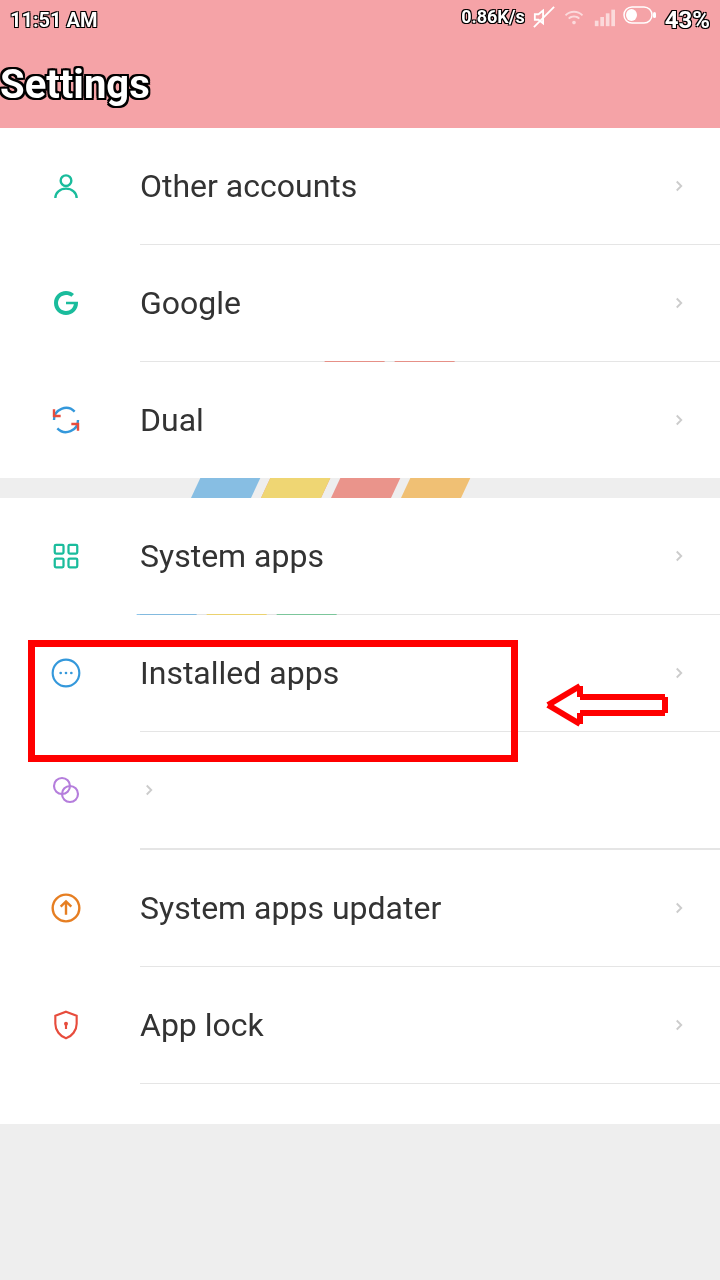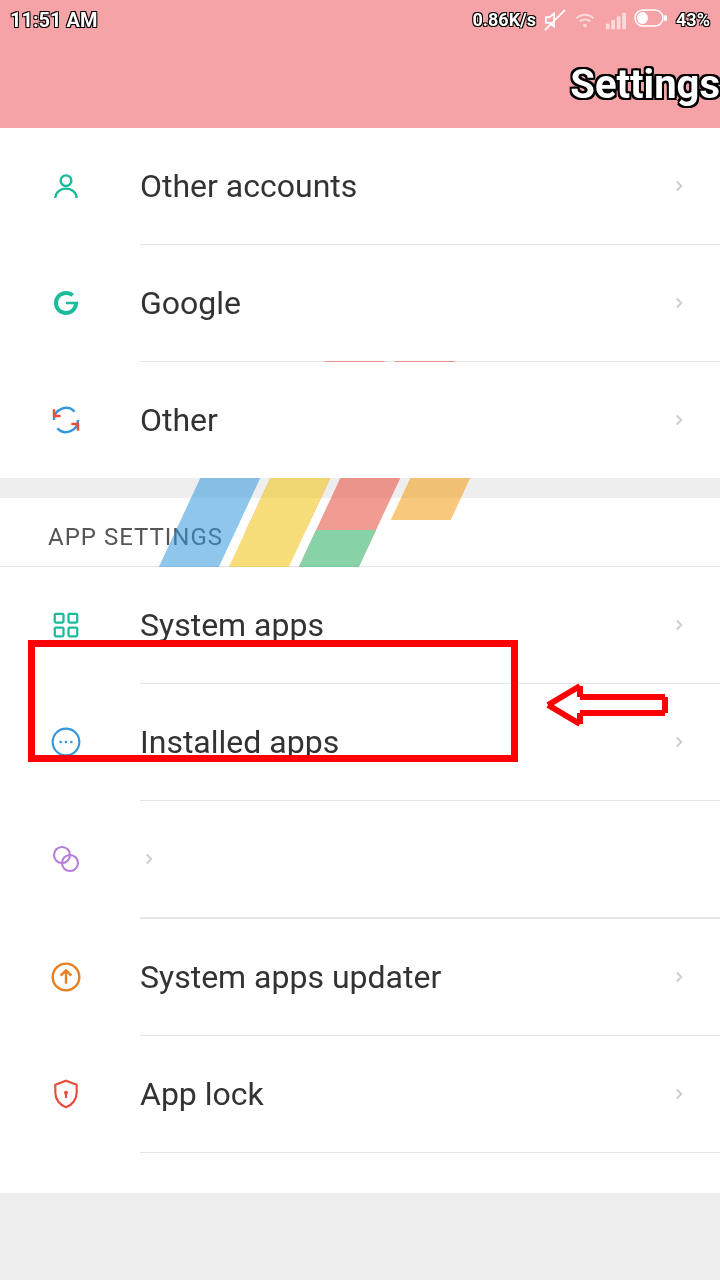--- a/index.html
+++ b/index.html
@@ -19,27 +19,27 @@
       justify-content: space-between;
       padding: 6px 10px;
       color: white;
       font-size: 20px;
       font-weight: bold;
     }
     .status-left { display: flex; align-items: center; }
     .status-right { display: flex; gap: 8px; }
     .status-time { text-shadow: -1px -1px 0 #000, 1px -1px 0 #000, -1px 1px 0 #000, 1px 1px 0 #000; }
     .status-speed { text-shadow: -1px -1px 0 #000, 1px -1px 0 #000, -1px 1px 0 #000, 1px 1px 0 #000; font-size: 18px; }
-    .status-batt { text-shadow: -1px -1px 0 #000, 1px -1px 0 #000, -1px 1px 0 #000, 1px 1px 0 #000; font-size: 18px; }
+    .status-batt { text-shadow: -1px -1px 0 #000, 1px -1px 0 #000, -1px 1px 0 #000, 1px 1px 0 #000; font-size: 24px; }
     .header {
       height: 88px;
       background: #f5a3a7;
       display: flex;
       align-items: center;
-      justify-content: flex-end;
+      justify-content: flex-start;
     }
     .header-title {
       font-size: 40px;
       font-weight: bold;
       color: white;
       text-shadow: -2px -2px 0 #000, 2px -2px 0 #000, -2px 2px 0 #000, 2px 2px 0 #000, 0 -2px 0 #000, 0 2px 0 #000, -2px 0 0 #000, 2px 0 0 #000;
     }
     .content {
       background: white;
     }
@@ -205,33 +205,32 @@
     <div class="divider"></div>
 
     <div class="row">
       <div class="row-icon">
         <svg width="32" height="32" viewBox="0 0 24 24" fill="none" stroke="#3498db" stroke-width="1.8">
             <path d="M21 12a9 9 0 0 1-15.5 6.3M3 12a9 9 0 0 1 15.5-6.3"></path>
             <polyline points="3 4 3 9 8 9" stroke="#e74c3c"></polyline>
             <polyline points="21 20 21 15 16 15" stroke="#e74c3c"></polyline>
           </svg>
       </div>
-      <div class="row-label">Other</div>
+      <div class="row-label">Dual</div>
       <div class="row-chevron">
         <svg width="18" height="18" viewBox="0 0 24 24" class="chevron-svg">
             <polyline points="9 6 15 12 9 18"></polyline>
           </svg>
       </div>
     </div>
   </div>
 
   <div class="gap"></div>
 
   <div class="section">
-    <div class="section-header">APP SETTINGS</div>
 
     <div class="row">
       <div class="row-icon">
         <svg width="30" height="30" viewBox="0 0 24 24" fill="none" stroke="#1abc9c" stroke-width="1.8">
             <rect x="3" y="3" width="7" height="7" rx="1"></rect>
             <rect x="14" y="3" width="7" height="7" rx="1"></rect>
             <rect x="3" y="14" width="7" height="7" rx="1"></rect>
             <rect x="14" y="14" width="7" height="7" rx="1"></rect>
           </svg>
       </div>

